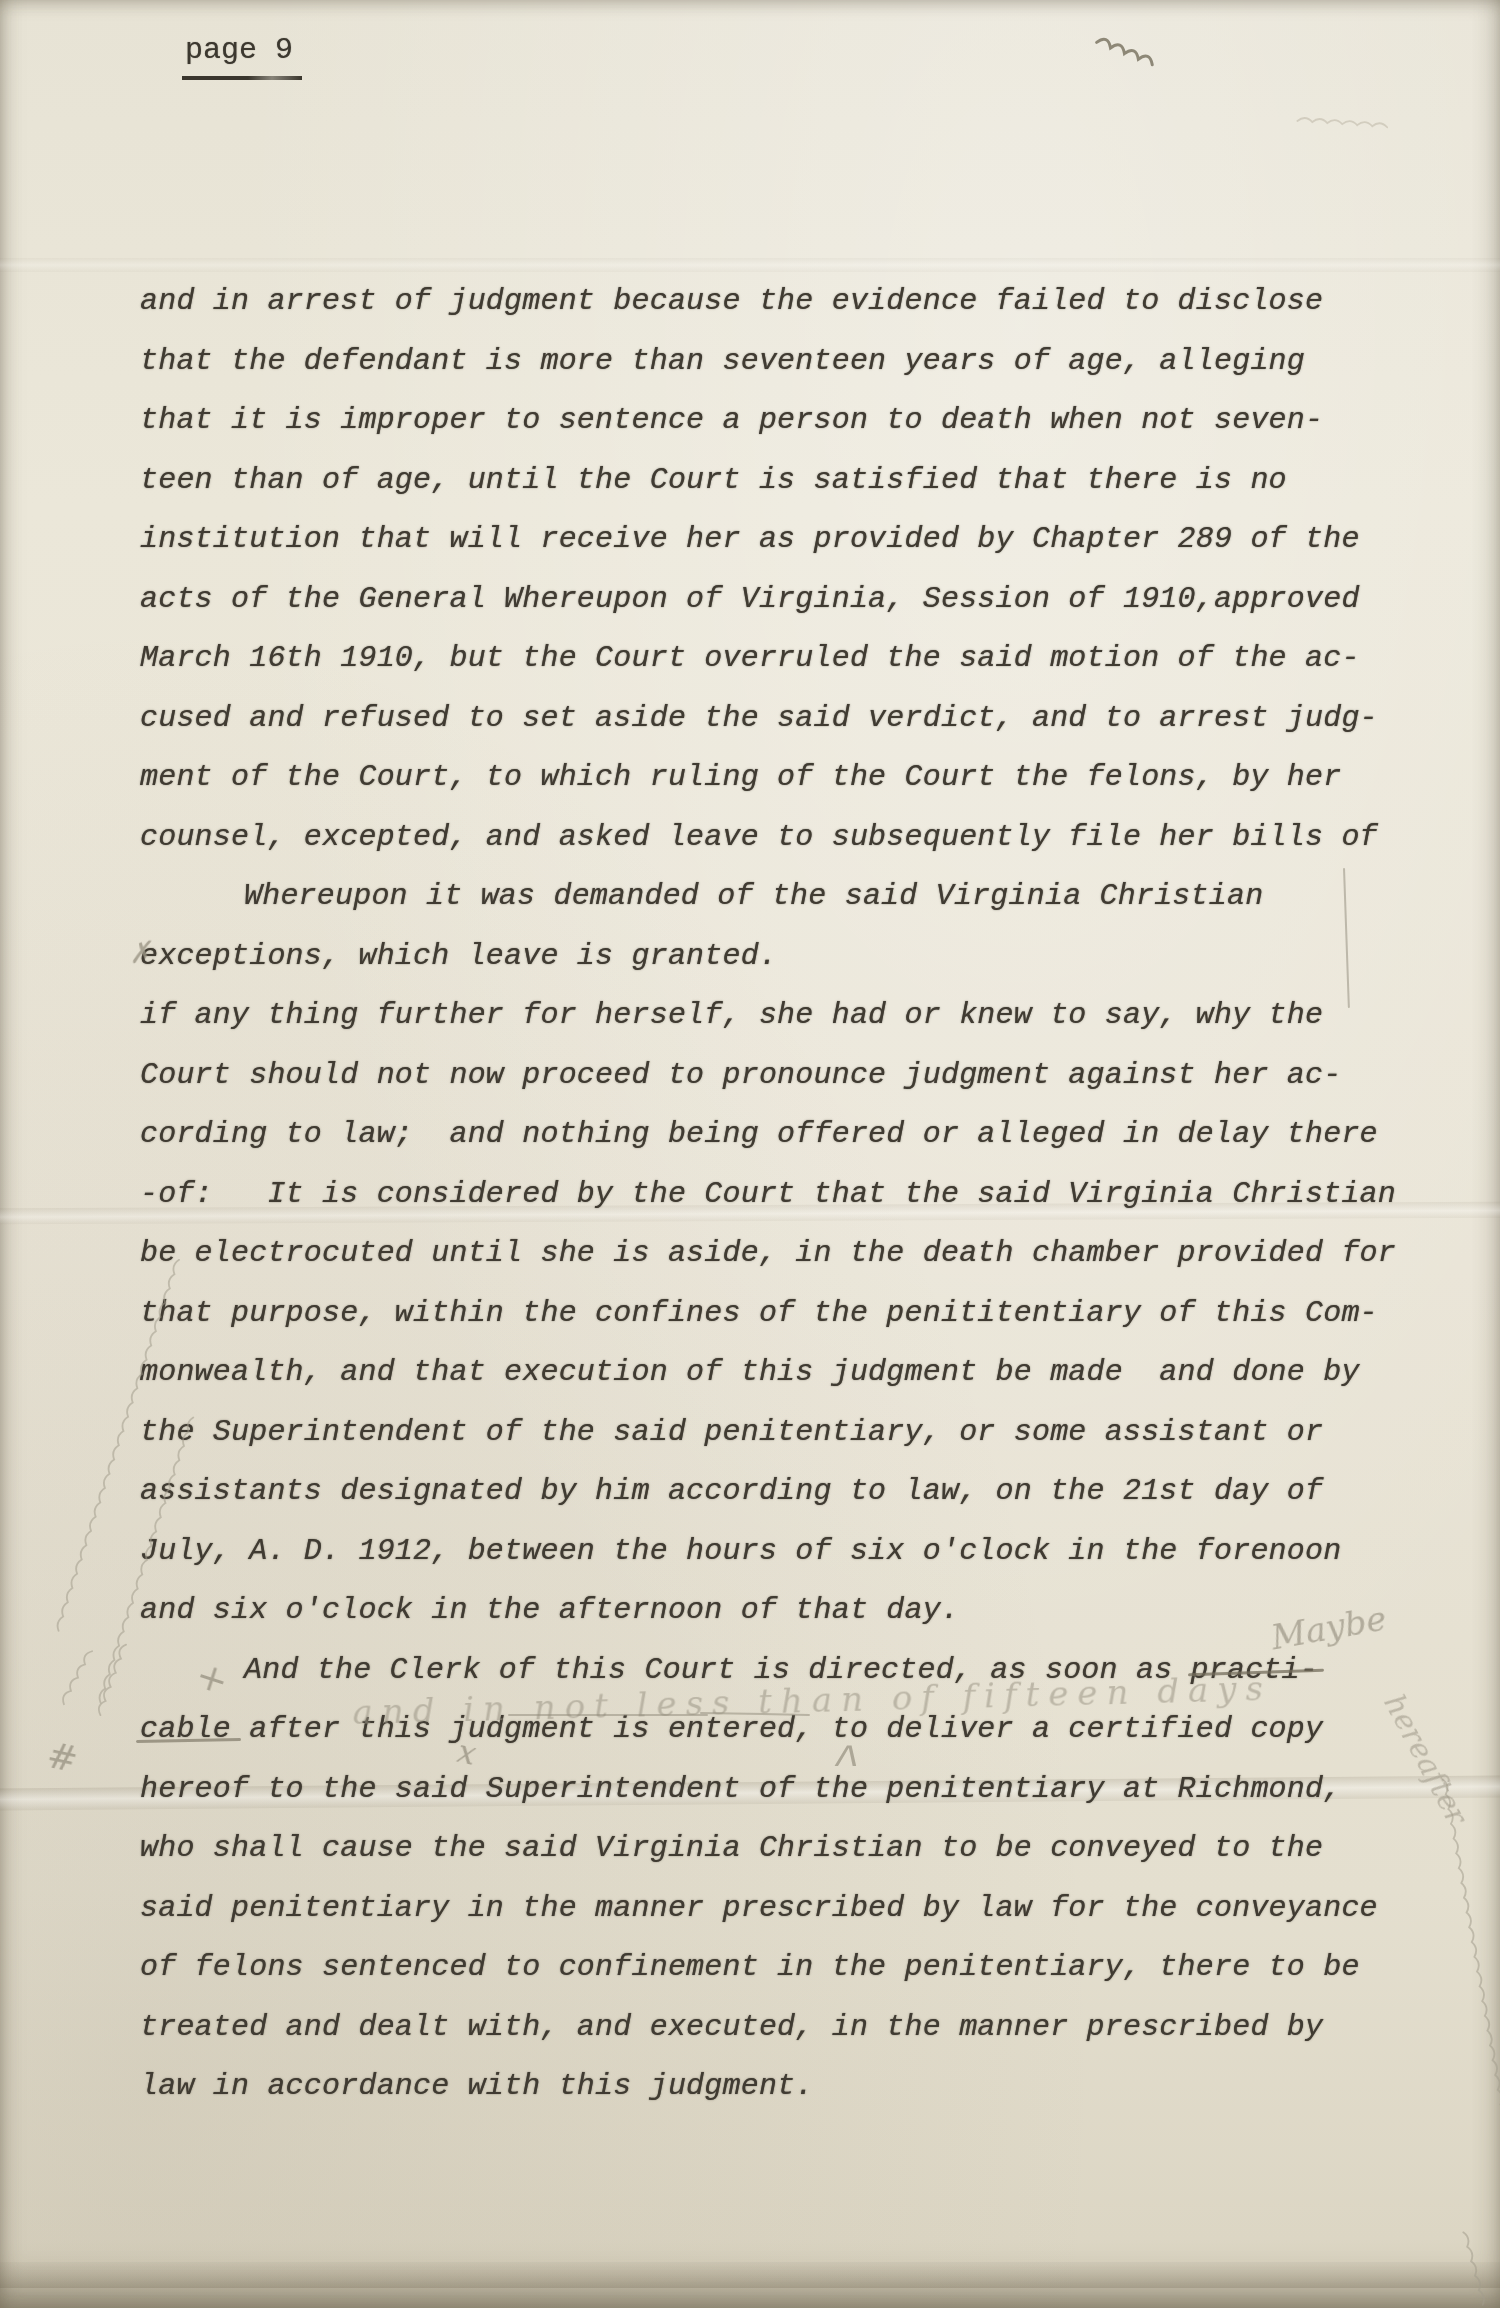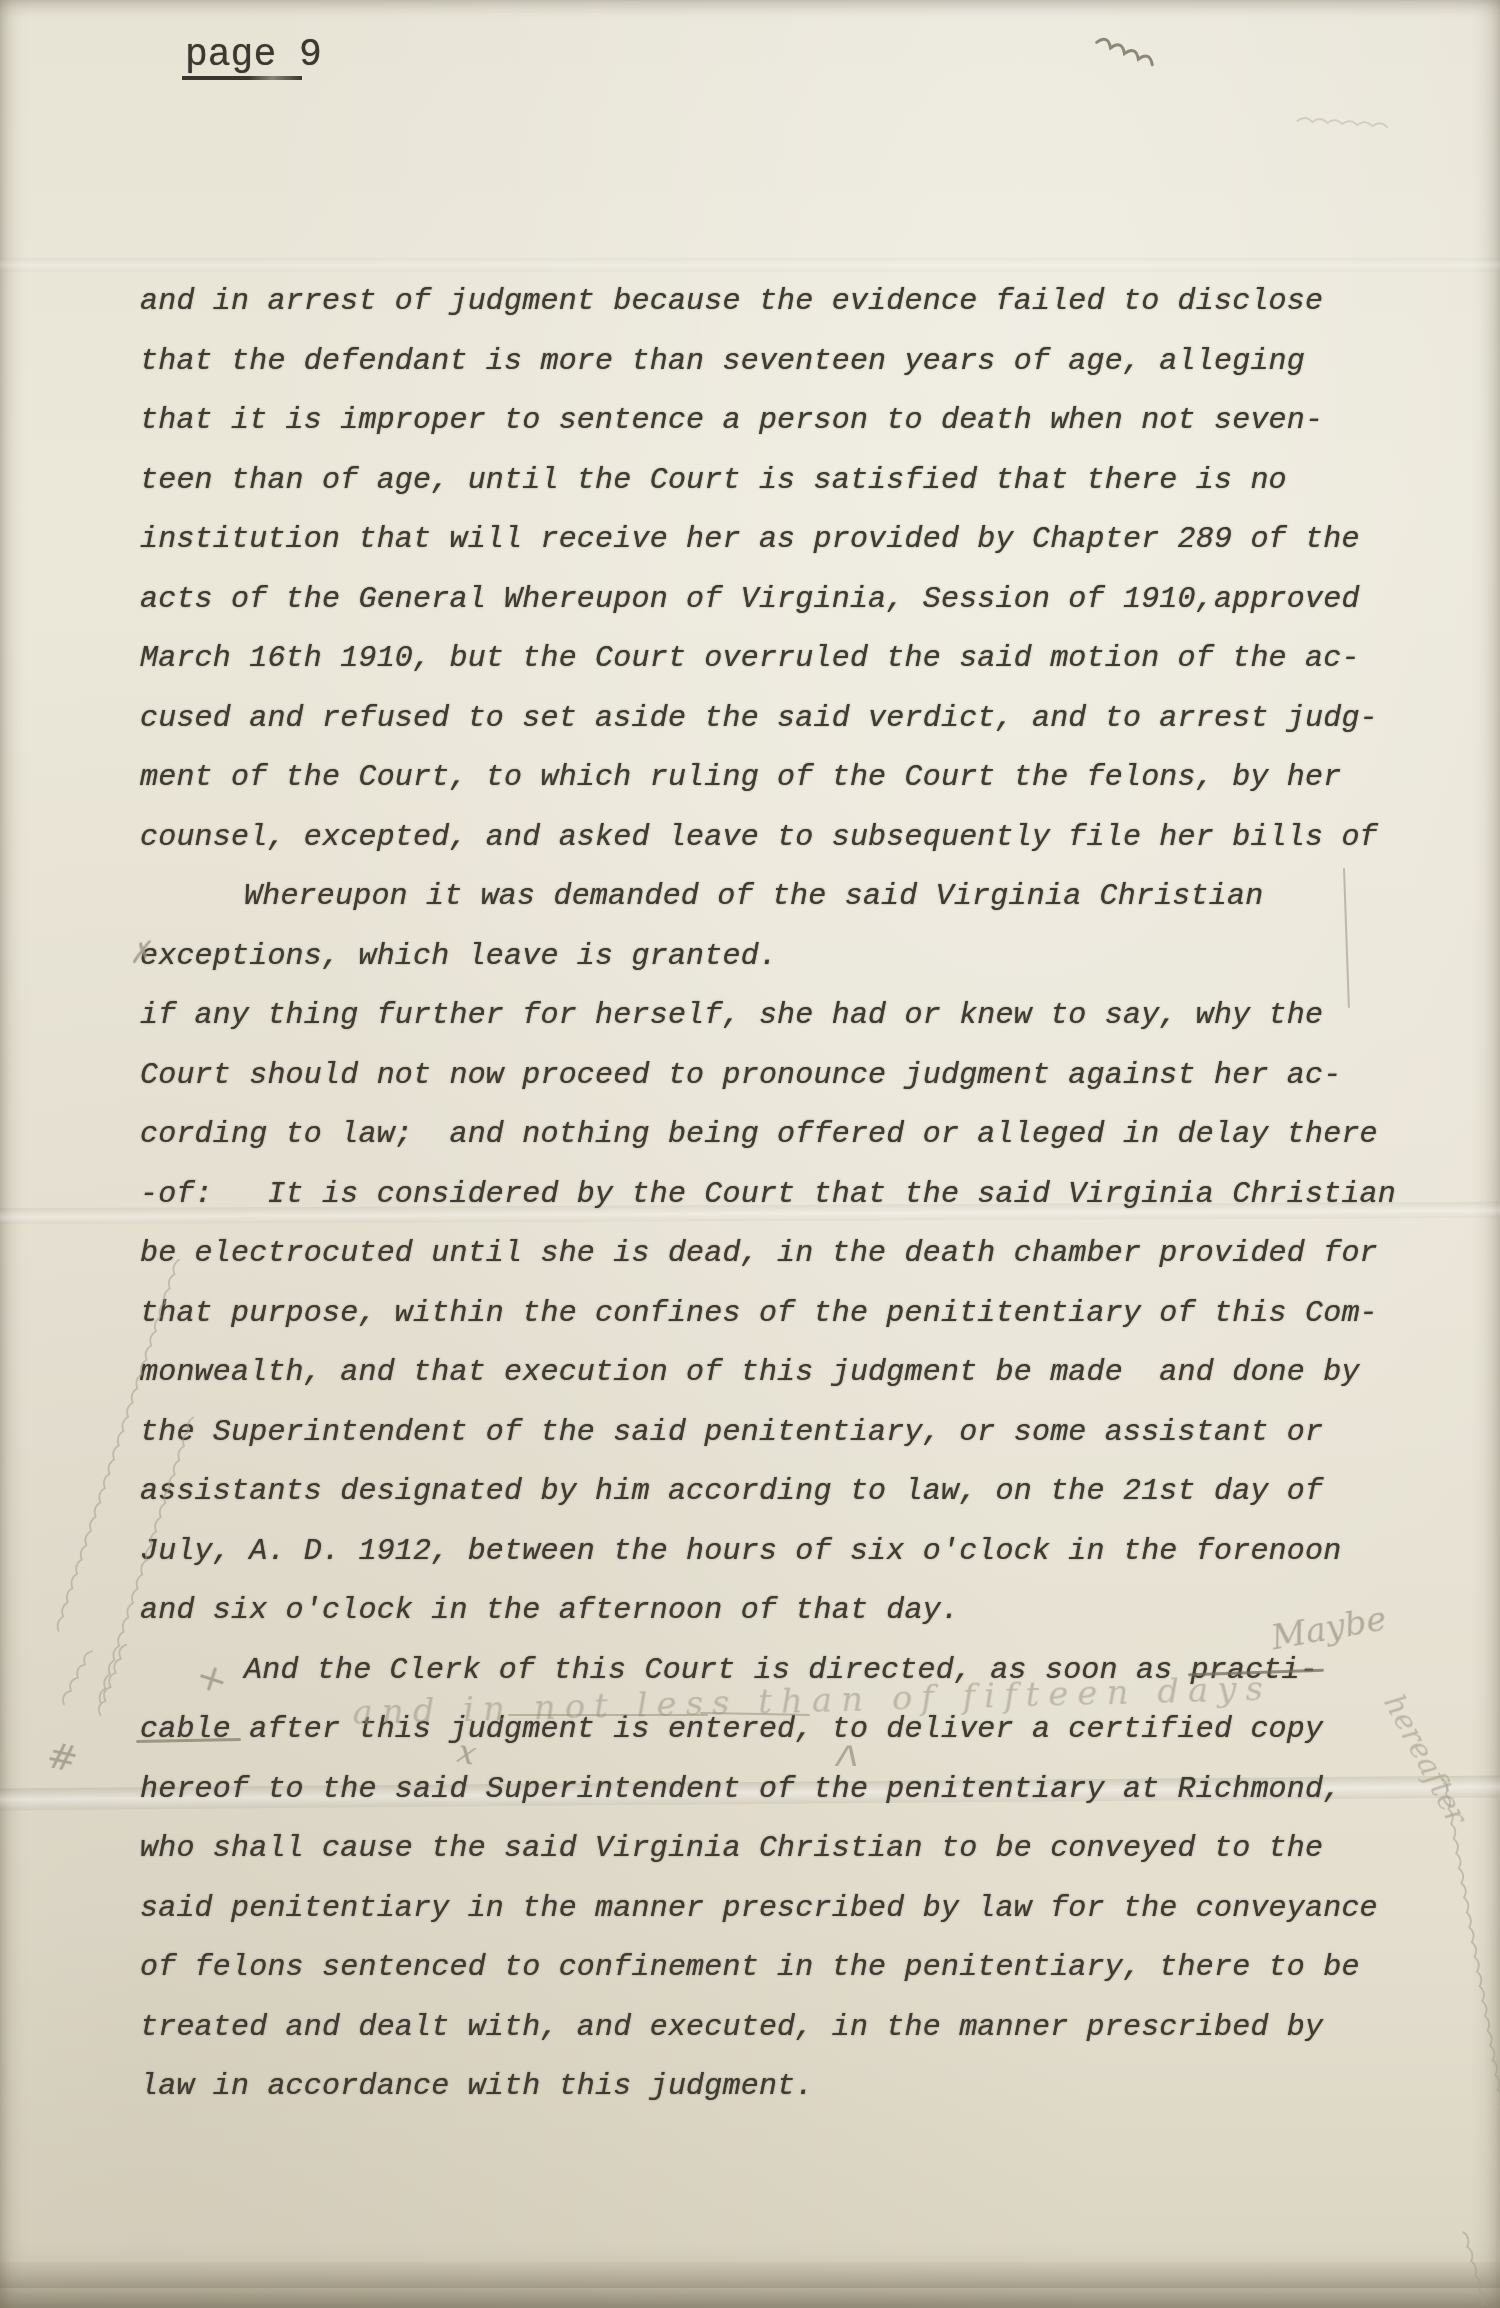--- a/index.html
+++ b/index.html
@@ -20,21 +20,21 @@
     font-family:"Liberation Mono","DejaVu Sans Mono",monospace;
   }
   .crease{position:absolute;left:0;width:100%;pointer-events:none;}
   .crease-1{top:258px;height:14px;background:linear-gradient(180deg,rgba(120,110,90,.06),rgba(255,255,255,.18) 50%,rgba(120,110,90,.05));}
   .crease-2{top:1205px;height:16px;background:linear-gradient(180deg,rgba(120,110,90,.10),rgba(255,255,255,.26) 55%,rgba(120,110,90,.07));transform:rotate(-.25deg);}
   .crease-3{top:1782px;height:22px;background:linear-gradient(180deg,rgba(110,100,80,.16),rgba(255,255,255,.32) 50%,rgba(110,100,80,.10));transform:rotate(-.5deg);}
   .crease-4{top:2262px;height:26px;background:linear-gradient(180deg,rgba(100,90,70,.05),rgba(100,90,70,.22));}
 
   .page-label{
     position:absolute;left:185px;top:33px;
-    font-size:38px;color:#3c382f;
+    font-size:30px;color:#3c382f;
     text-shadow:0 0 1px rgba(50,46,38,.65);
     white-space:pre;
   }
   .page-label-underline{
     position:absolute;left:182px;top:76px;width:120px;height:4px;
     background:linear-gradient(90deg,#3a362d 55%,rgba(58,54,45,.55) 75%,#3a362d);
   }
 
   #body-text{
     position:absolute;left:140px;top:272px;width:1320px;
@@ -92,21 +92,21 @@
       <div class="line"><span>March 16th 1910, but the Court overruled the said motion of the ac-</span></div>
       <div class="line"><span>cused and refused to set aside the said verdict, and to arrest judg-</span></div>
       <div class="line"><span>ment of the Court, to which ruling of the Court the felons, by her</span></div>
       <div class="line"><span>counsel, excepted, and asked leave to subsequently file her bills of</span></div>
       <div class="line indent"><span>Whereupon it was demanded of the said Virginia Christian</span></div>
       <div class="line"><span>exceptions, which leave is granted.</span></div>
       <div class="line"><span>if any thing further for herself, she had or knew to say, why the</span></div>
       <div class="line"><span>Court should not now proceed to pronounce judgment against her ac-</span></div>
       <div class="line"><span>cording to law;  and nothing being offered or alleged in delay there</span></div>
       <div class="line"><span>-of:   It is considered by the Court that the said Virginia Christian</span></div>
-      <div class="line"><span>be electrocuted until she is dead, in the death chamber provided for</span></div>
+      <div class="line"><span>be electrocuted until she is aside, in the death chamber provided for</span></div>
       <div class="line"><span>that purpose, within the confines of the penititentiary of this Com-</span></div>
       <div class="line"><span>monwealth, and that execution of this judgment be made  and done by</span></div>
       <div class="line"><span>the Superintendent of the said penitentiary, or some assistant or</span></div>
       <div class="line"><span>assistants designated by him according to law, on the 21st day of</span></div>
       <div class="line"><span>July, A. D. 1912, between the hours of six o'clock in the forenoon</span></div>
       <div class="line"><span>and six o'clock in the afternoon of that day.</span></div>
       <div class="line indent"><span>And the Clerk of this Court is directed, as soon as </span><span class="mark-strike">practi-</span></div>
       <div class="line"><span class="mark-underline">cable</span><span> after this judgment is entered, to deliver a certified copy</span></div>
       <div class="line"><span>hereof to the said Superintendent of the penitentiary at Richmond,</span></div>
       <div class="line"><span>who shall cause the said Virginia Christian to be conveyed to the</span></div>

